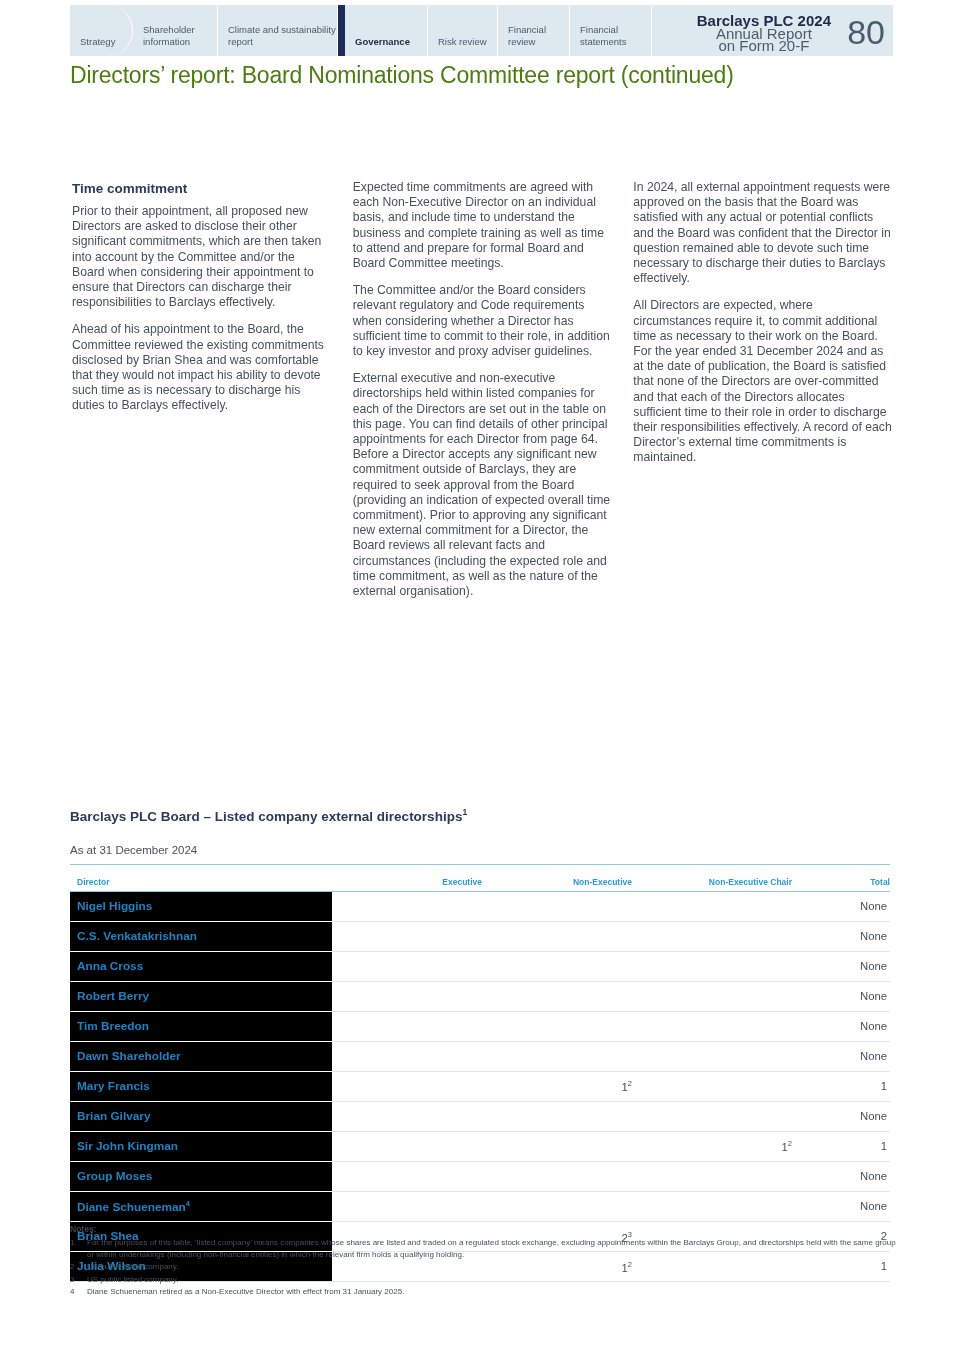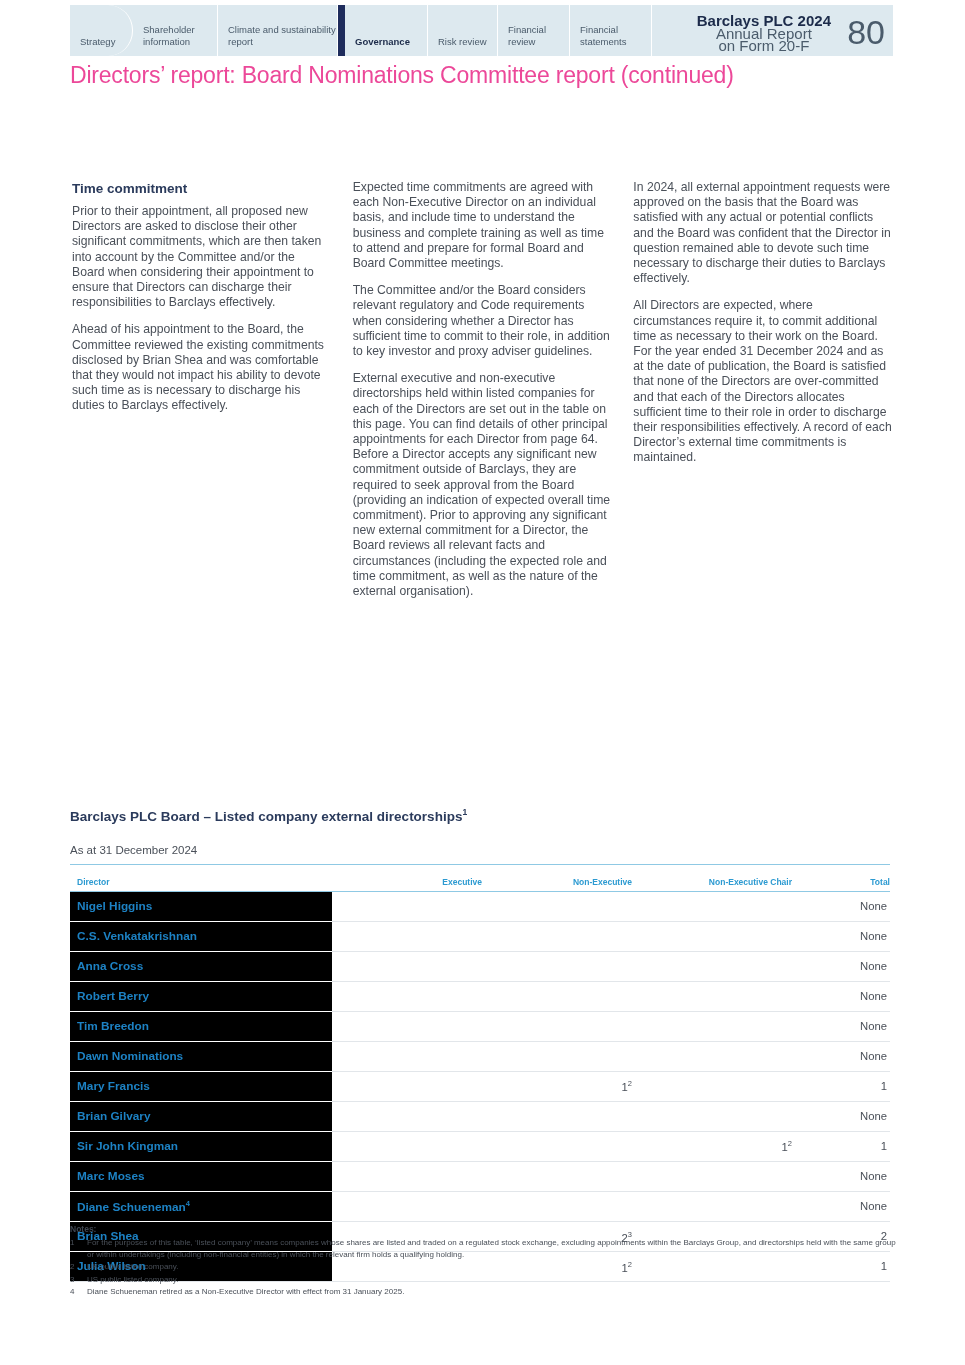--- a/index.html
+++ b/index.html
@@ -72,21 +72,21 @@
     font-weight: 300;
   }
 
   
   .page-title {
     position: absolute;
     left: 70px;
     top: 60px;
     font-size: 23px;
     line-height: 30px;
-    color: #ec4899;
+    color: #4d7c0f;
     font-weight: 400;
     letter-spacing: -0.2px;
   }
 
   
   .columns {
     position: absolute;
     left: 72px;
     top: 180px;
     width: 820px;
@@ -316,21 +316,21 @@
           <td class="c-total"><span>None</span></td>
         </tr>
         <tr>
           <td class="c-name"><span>Tim Breedon</span></td>
           <td><span></span></td>
           <td><span></span></td>
           <td><span></span></td>
           <td class="c-total"><span>None</span></td>
         </tr>
         <tr>
-          <td class="c-name"><span>Dawn Nominations</span></td>
+          <td class="c-name"><span>Dawn Shareholder</span></td>
           <td><span></span></td>
           <td><span></span></td>
           <td><span></span></td>
           <td class="c-total"><span>None</span></td>
         </tr>
         <tr>
           <td class="c-name"><span>Mary Francis</span></td>
           <td><span></span></td>
           <td><span>1</span><sup>2</sup></td>
           <td><span></span></td>
@@ -344,21 +344,21 @@
           <td class="c-total"><span>None</span></td>
         </tr>
         <tr>
           <td class="c-name"><span>Sir John Kingman</span></td>
           <td><span></span></td>
           <td><span></span></td>
           <td><span>1</span><sup>2</sup></td>
           <td class="c-total"><span>1</span></td>
         </tr>
         <tr>
-          <td class="c-name"><span>Marc Moses</span></td>
+          <td class="c-name"><span>Group Moses</span></td>
           <td><span></span></td>
           <td><span></span></td>
           <td><span></span></td>
           <td class="c-total"><span>None</span></td>
         </tr>
         <tr>
           <td class="c-name"><span>Diane Schueneman</span><sup>4</sup></td>
           <td><span></span></td>
           <td><span></span></td>
           <td><span></span></td>

